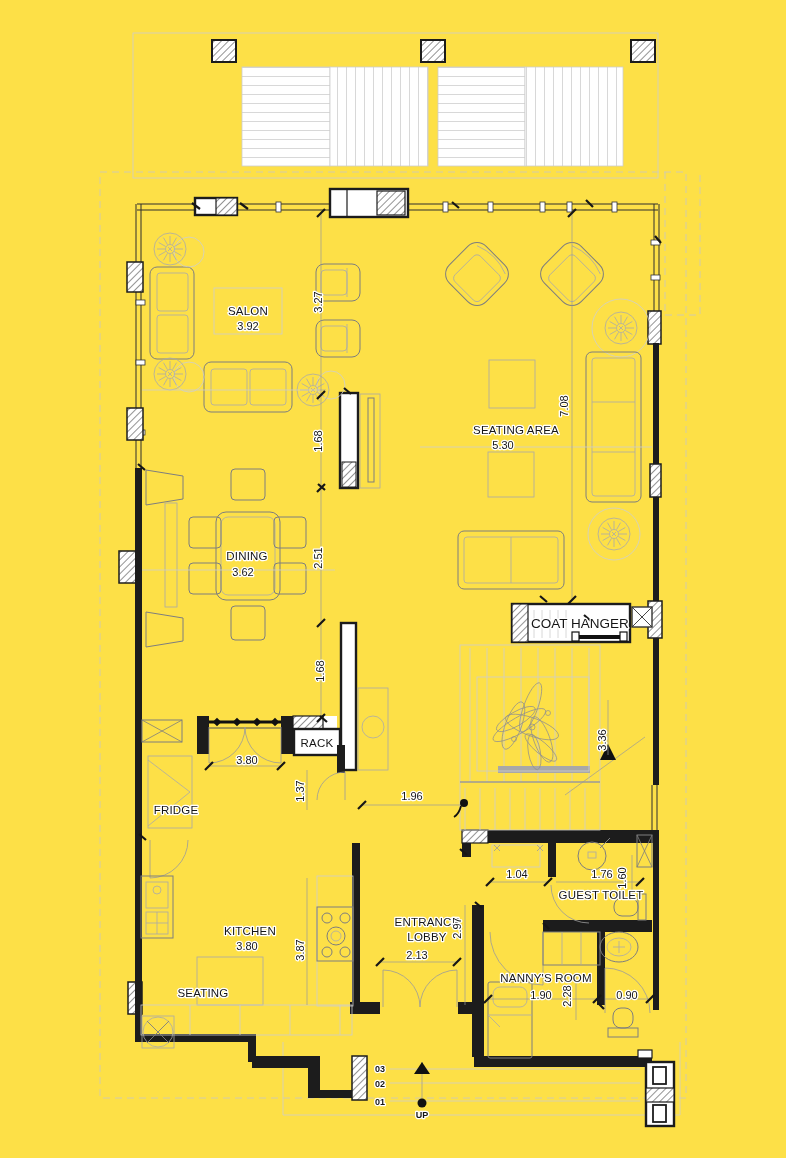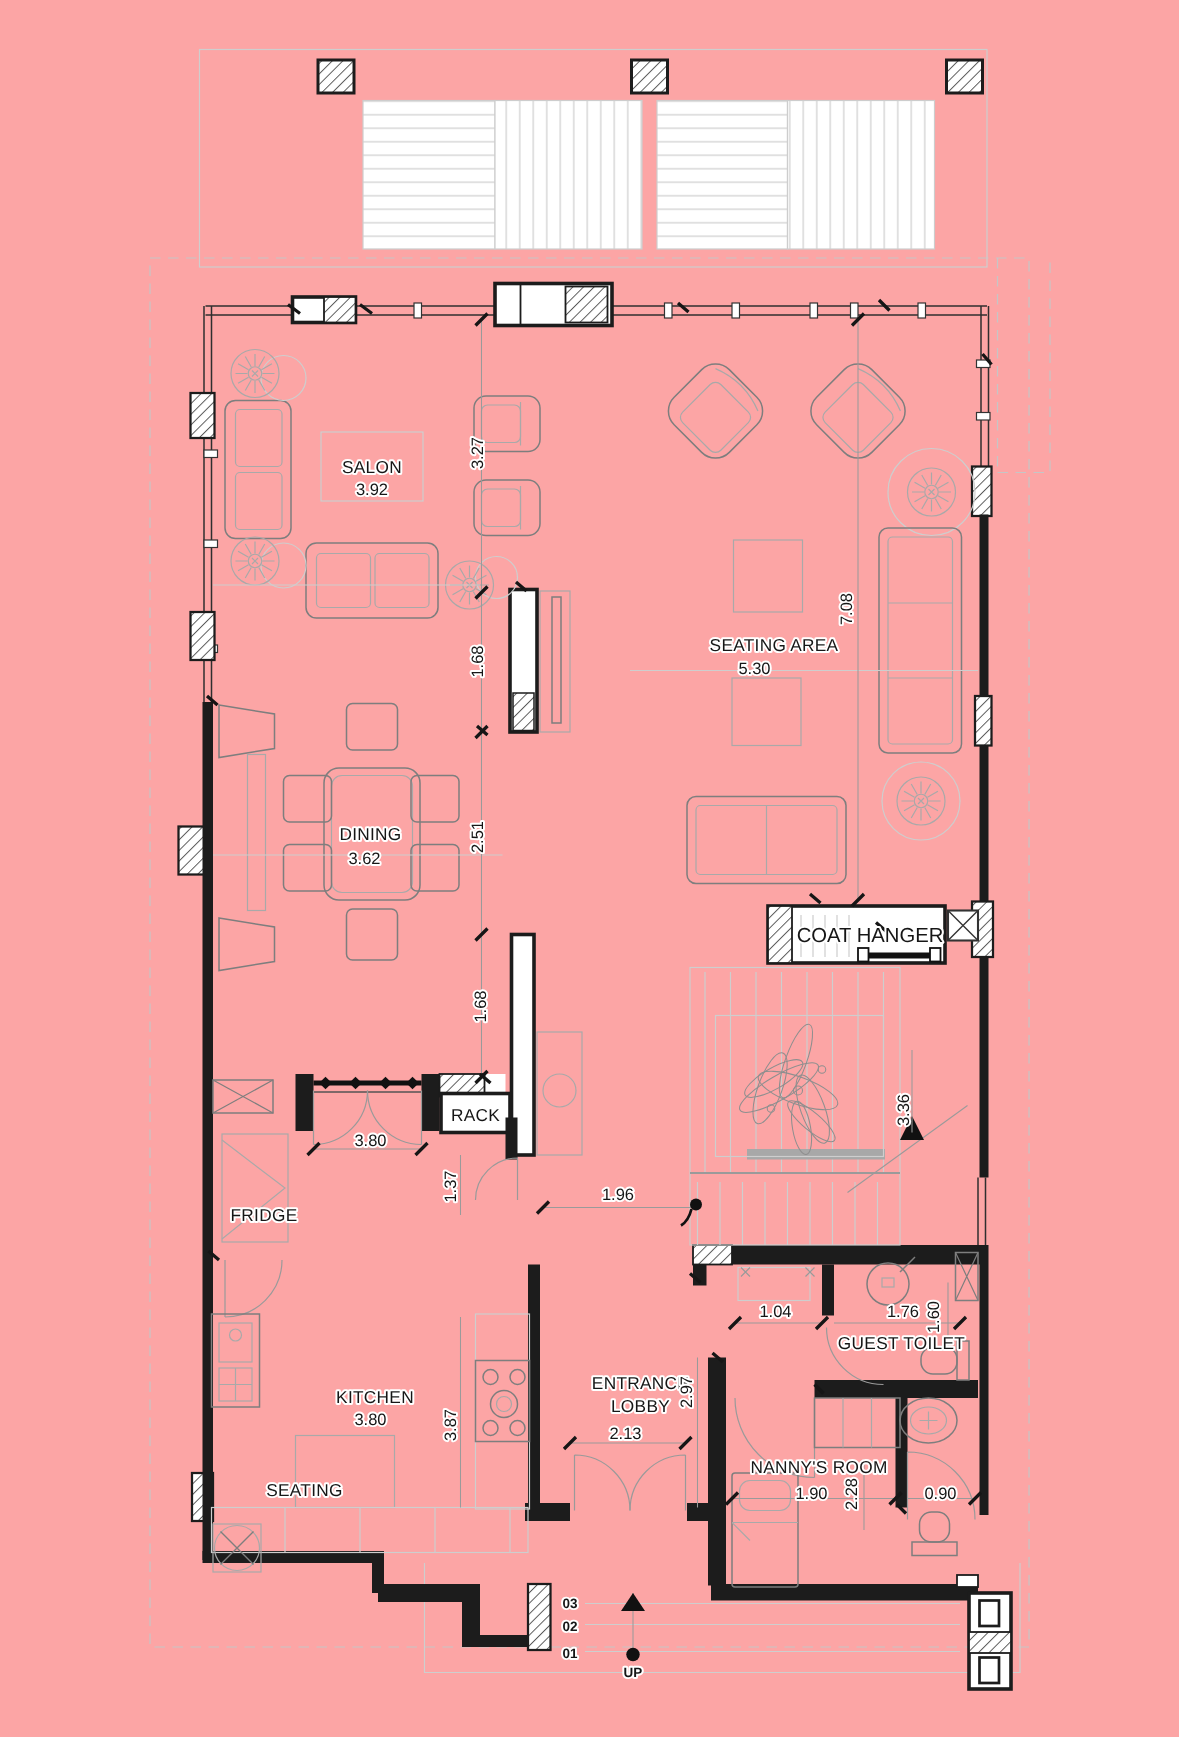--- a/index.html
+++ b/index.html
@@ -1,16 +1,16 @@
 <!DOCTYPE html>
 <html><head>
 <meta charset="utf-8">
 <style>
   html,body{margin:0;padding:0;background:#ffffff;}
-  .stage{width:786px;height:1158px;position:relative;background:#fca5a5;overflow:hidden;
+  .stage{width:786px;height:1158px;position:relative;background:#fde047;overflow:hidden;
          font-family:"Liberation Sans",sans-serif;}
   svg{display:block}
   .w{stroke:#1c1c1c;fill:none}
   .wf{fill:#1c1c1c;stroke:none}
   .wb{fill:#fff;stroke:#1c1c1c;stroke-width:2.4}
   .f{stroke:#7e7e7e;fill:none;stroke-width:1}
   .f2{stroke:#a9a9a9;fill:none;stroke-width:.8}
   .lt{stroke:#cecece;fill:none;stroke-width:.8}
   .dim{stroke:#9a9a9a;fill:none;stroke-width:.7}
   .dash{stroke:#c6c6c6;fill:none;stroke-width:.8;stroke-dasharray:7 5}

